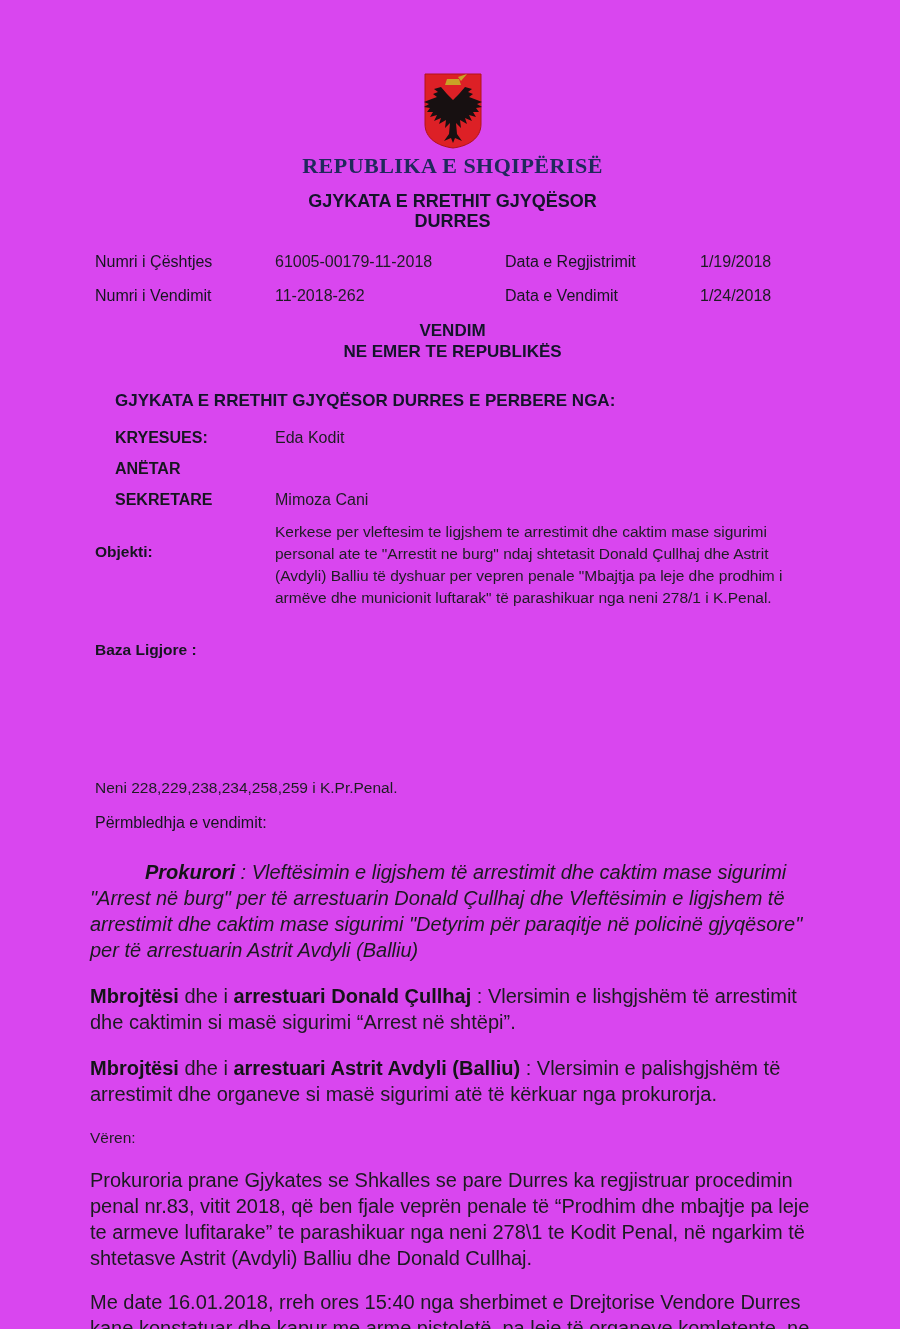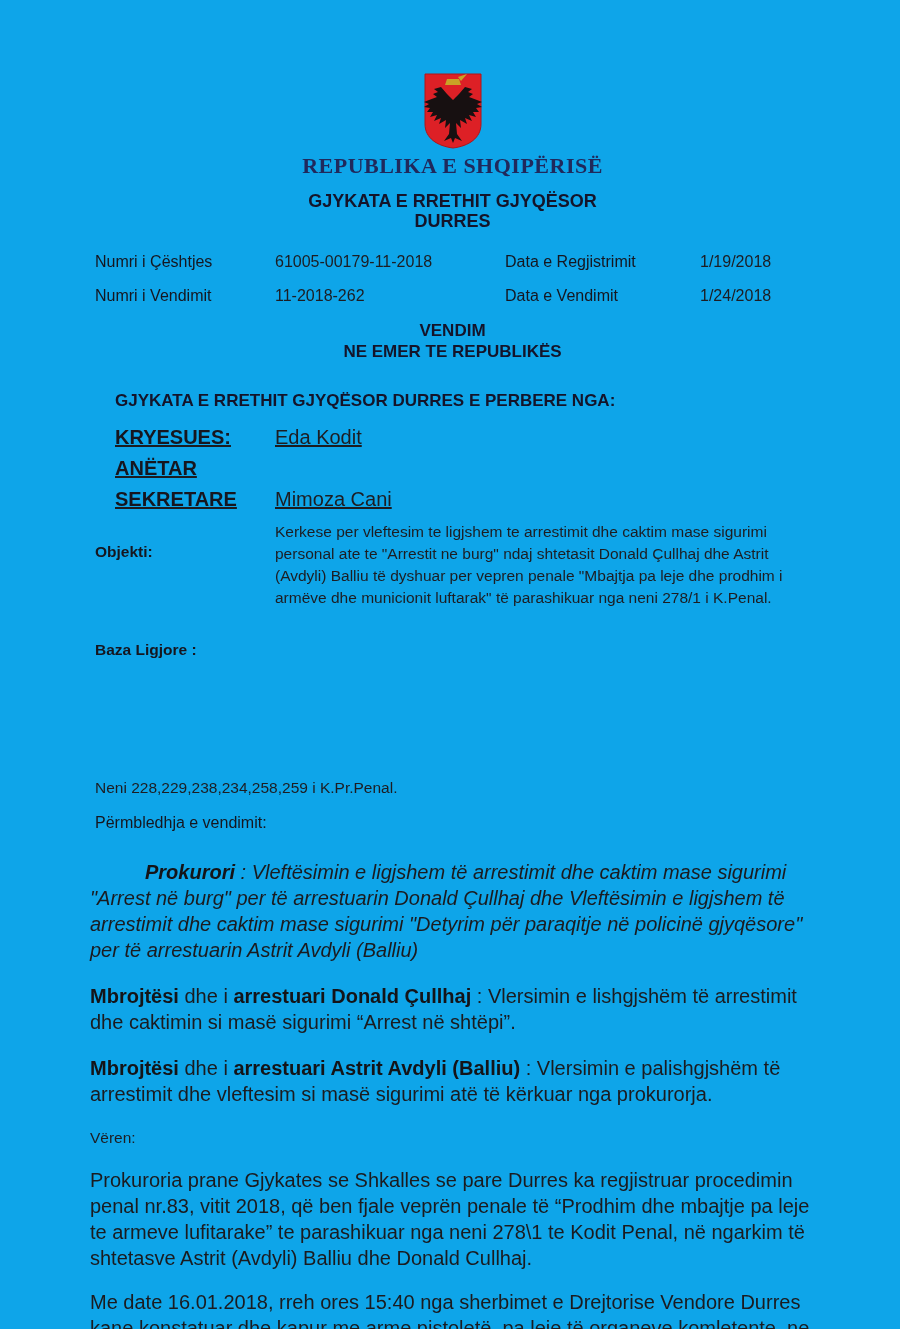--- a/index.html
+++ b/index.html
@@ -4,21 +4,21 @@
 <style>
   html, body {
     margin: 0;
     padding: 0;
     background: #ffffff;
   }
   .page {
     position: relative;
     width: 900px;
     height: 1329px;
-    background: #0ea5e9;
+    background: #d946ef;
     font-family: "Liberation Sans", sans-serif;
     color: #1c1c20;
     overflow: hidden;
   }
   .content {
     padding: 0 85px 0 90px;
   }
 
   
   .doc-header { text-align: center; }
@@ -76,24 +76,23 @@
     padding-left: 25px;
     font-weight: bold;
     font-size: 17px;
     line-height: 20px;
     color: #14142a;
   }
   .members { margin-top: 17px; }
   .member-row {
     display: flex;
     padding-left: 25px;
-    font-size: 20px;
+    font-size: 16px;
     line-height: 19px;
     margin-bottom: 12px;
-    text-decoration: underline;
   }
   .member-role { font-weight: bold; width: 160px; color: #16161f; }
   .member-name { color: #1d1d22; }
 
   
   .kv-block {
     display: flex;
     padding-left: 5px;
     font-size: 15.5px;
     line-height: 22px;
@@ -208,21 +207,21 @@
       <span class="kv-label narrow">Baza Ligjore :</span>
       <div class="kv-text">Neni 228,229,238,234,258,259 i K.Pr.Penal.</div>
     </section>
 
     <div class="summary-heading">Përmbledhja e vendimit:</div>
 
     <p class="body-par par-prokurori"><b>Prokurori</b><span> : Vleftësimin e ligjshem të arrestimit dhe caktim mase sigurimi "Arrest në burg" per të arrestuarin Donald Çullhaj dhe Vleftësimin e ligjshem të arrestimit dhe caktim mase sigurimi "Detyrim për paraqitje në policinë gjyqësore" per të arrestuarin Astrit Avdyli (Balliu)</span></p>
 
     <p class="body-par par-mbrojtesi1"><b>Mbrojtësi</b><span> dhe i </span><b>arrestuari Donald Çullhaj</b><span> : Vlersimin e lishgjshëm të arrestimit dhe caktimin si masë sigurimi “Arrest në shtëpi”.</span></p>
 
-    <p class="body-par par-mbrojtesi2"><b>Mbrojtësi</b><span> dhe i </span><b>arrestuari Astrit Avdyli (Balliu)</b><span> : Vlersimin e palishgjshëm të arrestimit dhe vleftesim si masë sigurimi atë të kërkuar nga prokurorja.</span></p>
+    <p class="body-par par-mbrojtesi2"><b>Mbrojtësi</b><span> dhe i </span><b>arrestuari Astrit Avdyli (Balliu)</b><span> : Vlersimin e palishgjshëm të arrestimit dhe organeve si masë sigurimi atë të kërkuar nga prokurorja.</span></p>
 
     <div class="veren">Vëren:</div>
 
     <p class="body-par par-body1">Prokuroria prane Gjykates se Shkalles se pare Durres ka regjistruar procedimin penal nr.83, vitit 2018, që ben fjale veprën penale të “Prodhim dhe mbajtje pa leje te armeve lufitarake” te parashikuar nga neni 278\1 te Kodit Penal, në ngarkim të shtetasve Astrit (Avdyli) Balliu dhe Donald Cullhaj.</p>
 
     <p class="body-par par-body2">Me date 16.01.2018, rreh ores 15:40 nga sherbimet e Drejtorise Vendore Durres kane konstatuar dhe kapur me arme pistoletë, pa leje të organeve komletente, ne vendin e quajtur "Njesia Administrative Xhazotaj" me nje automjet te tipit "Mercedez-Benz" me targa AA422RS</p>
 
   </div>
 </div>
 

